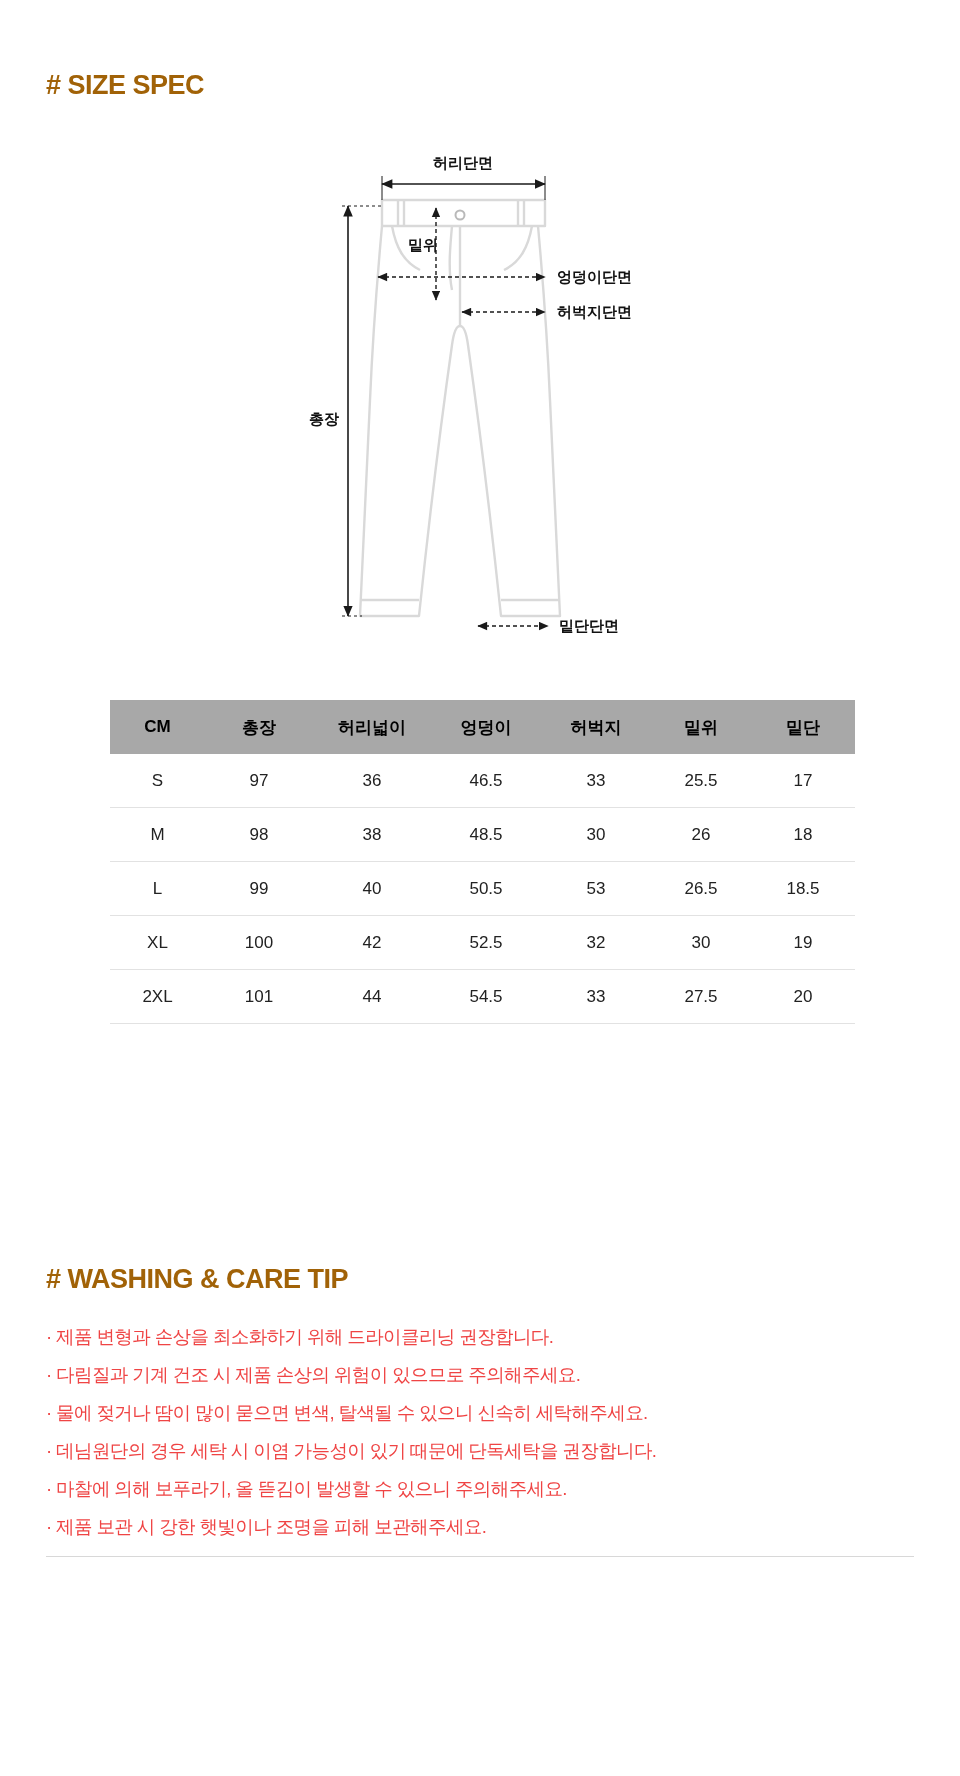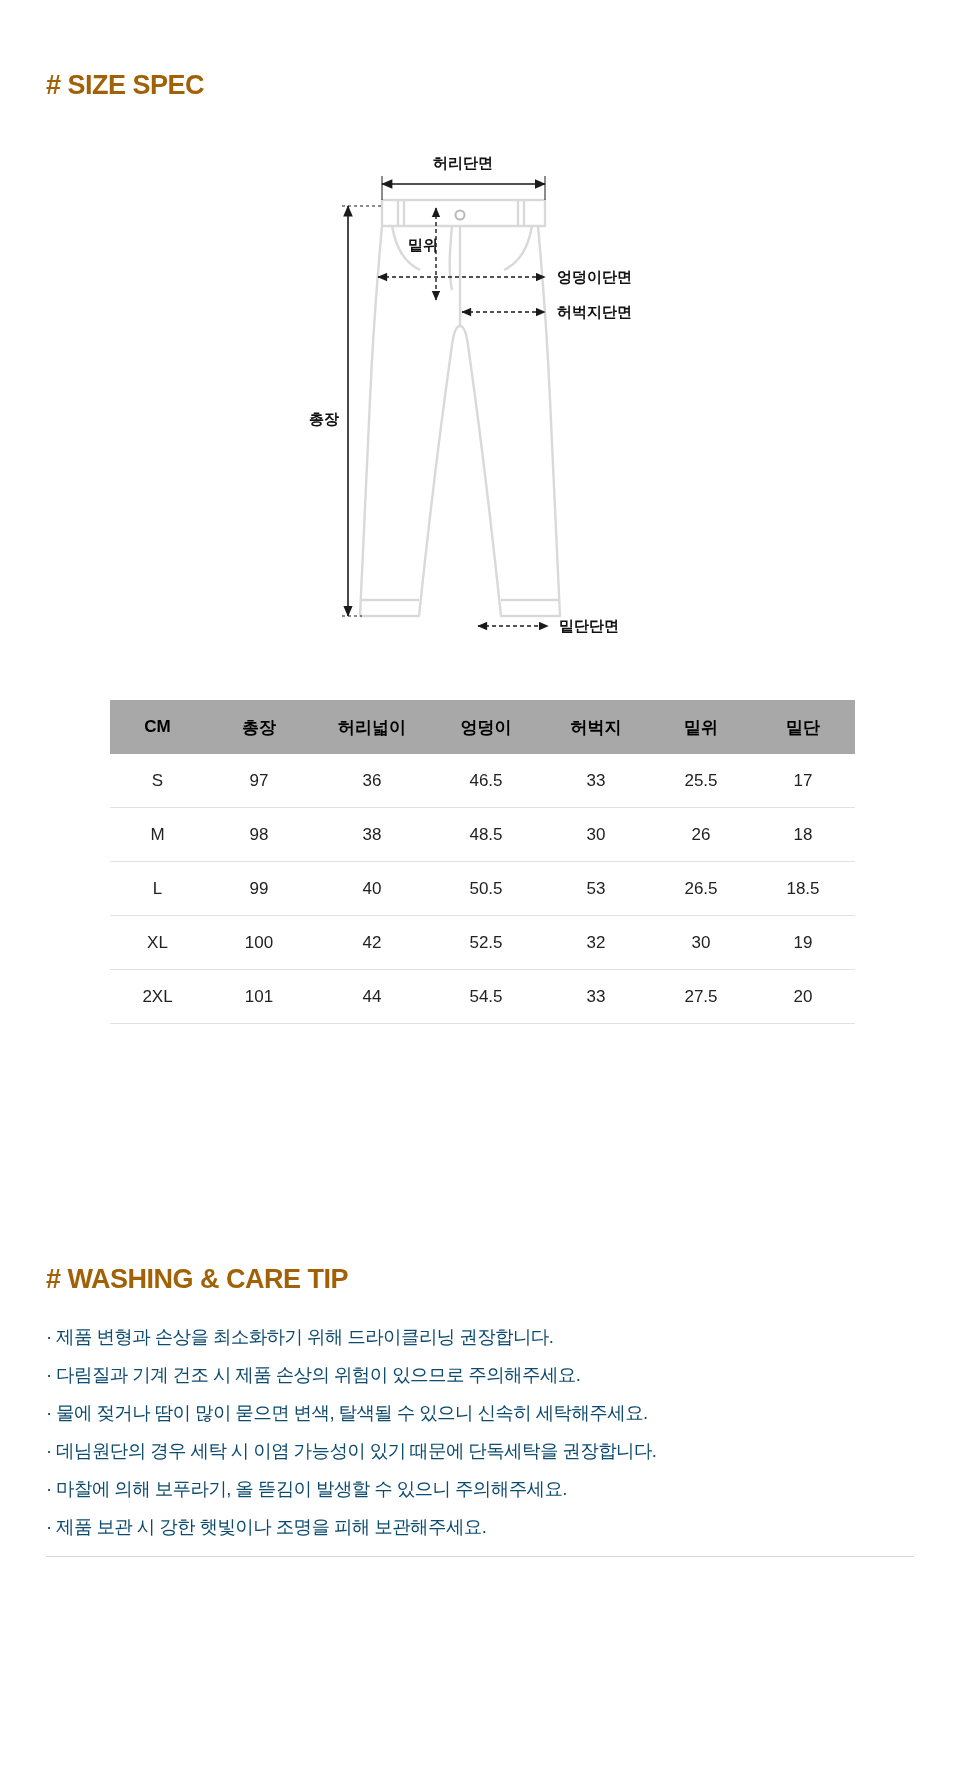--- a/index.html
+++ b/index.html
@@ -110,21 +110,21 @@
 
   
   .care-list {
     position: absolute;
     left: 46px;
     top: 1318px;
     width: 880px;
   }
   .care-list .care-line {
     font-size: 18.5px;
-    color: #0c4a6e;
+    color: #ef4444;
     line-height: 38px;
     letter-spacing: -0.6px;
   }
 
   
   .bottom-rule {
     position: absolute;
     left: 46px;
     top: 1556px;
     width: 868px;

